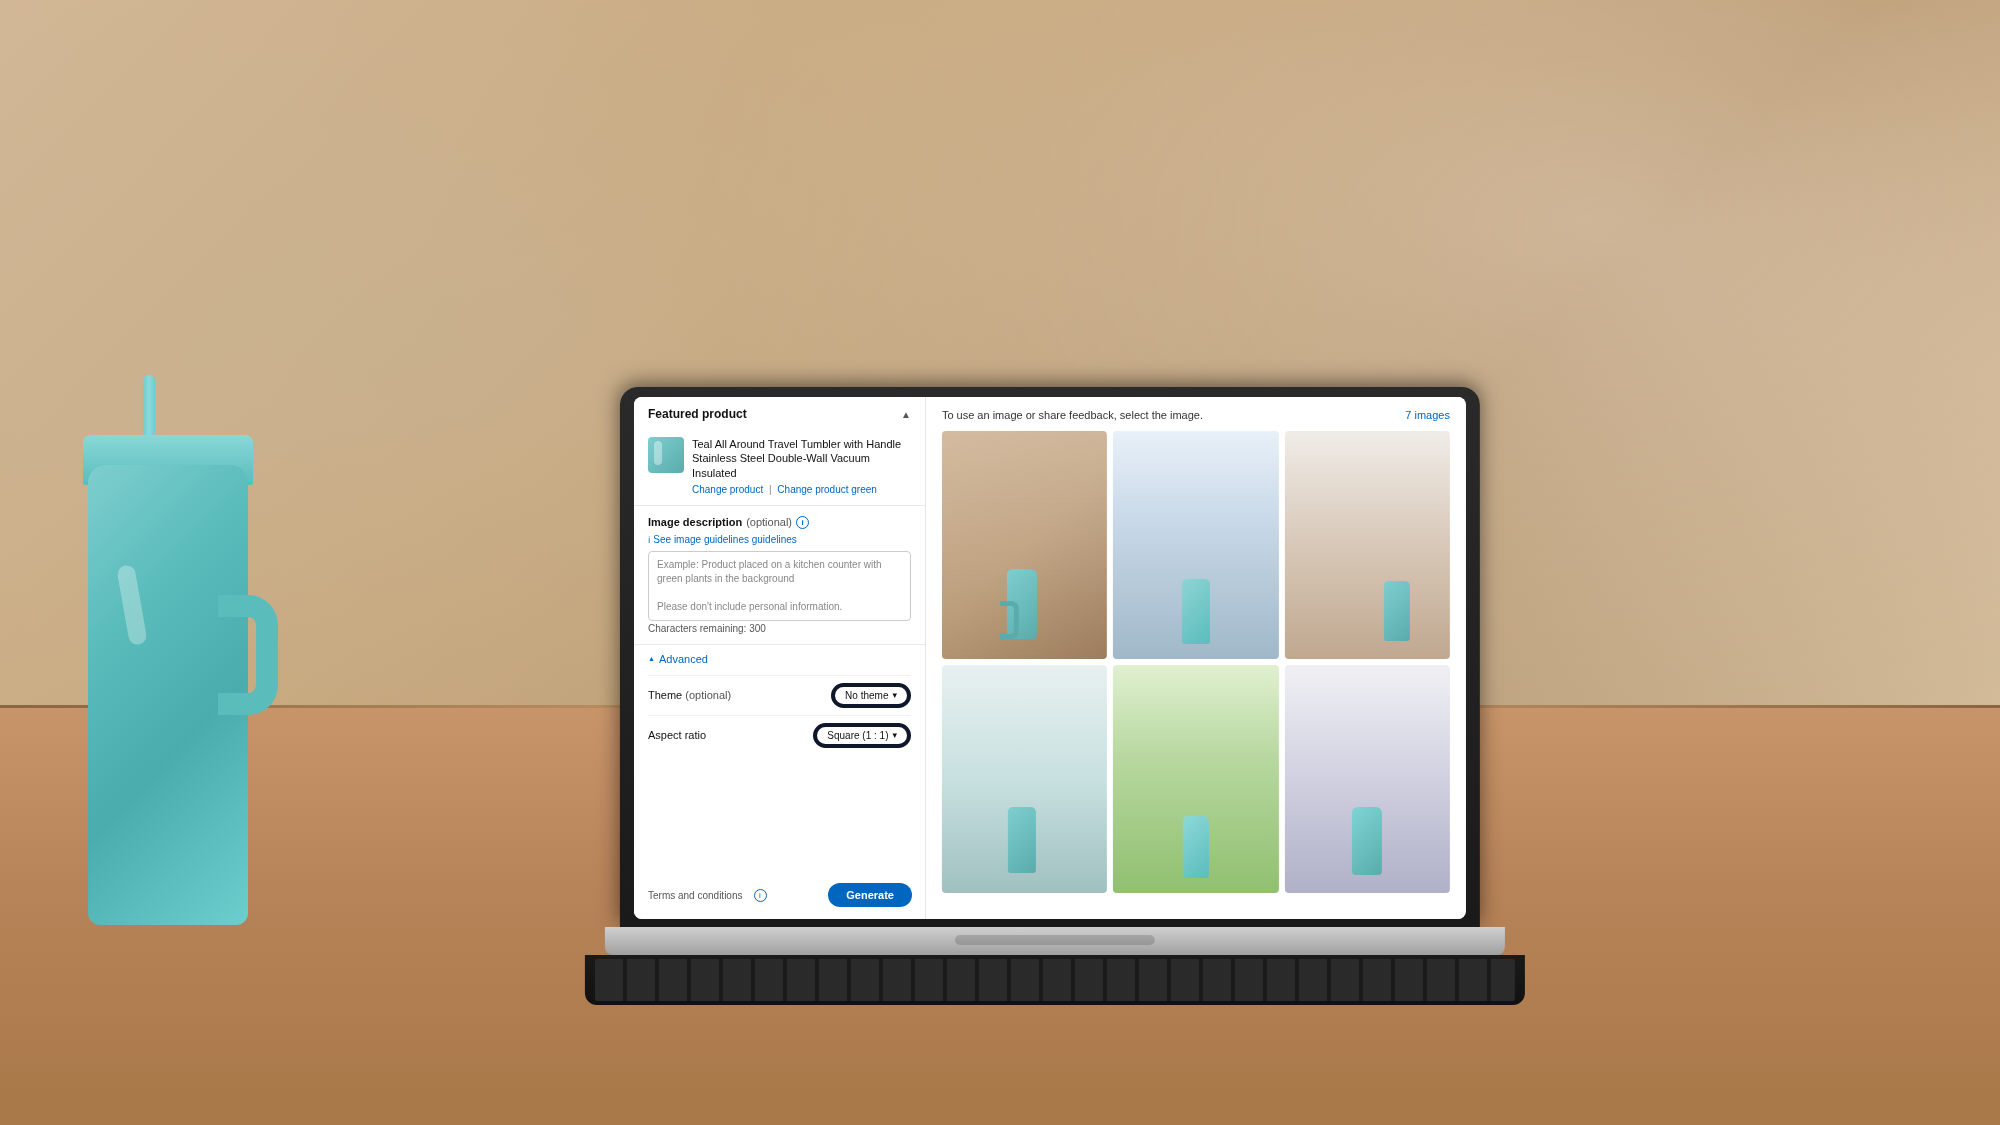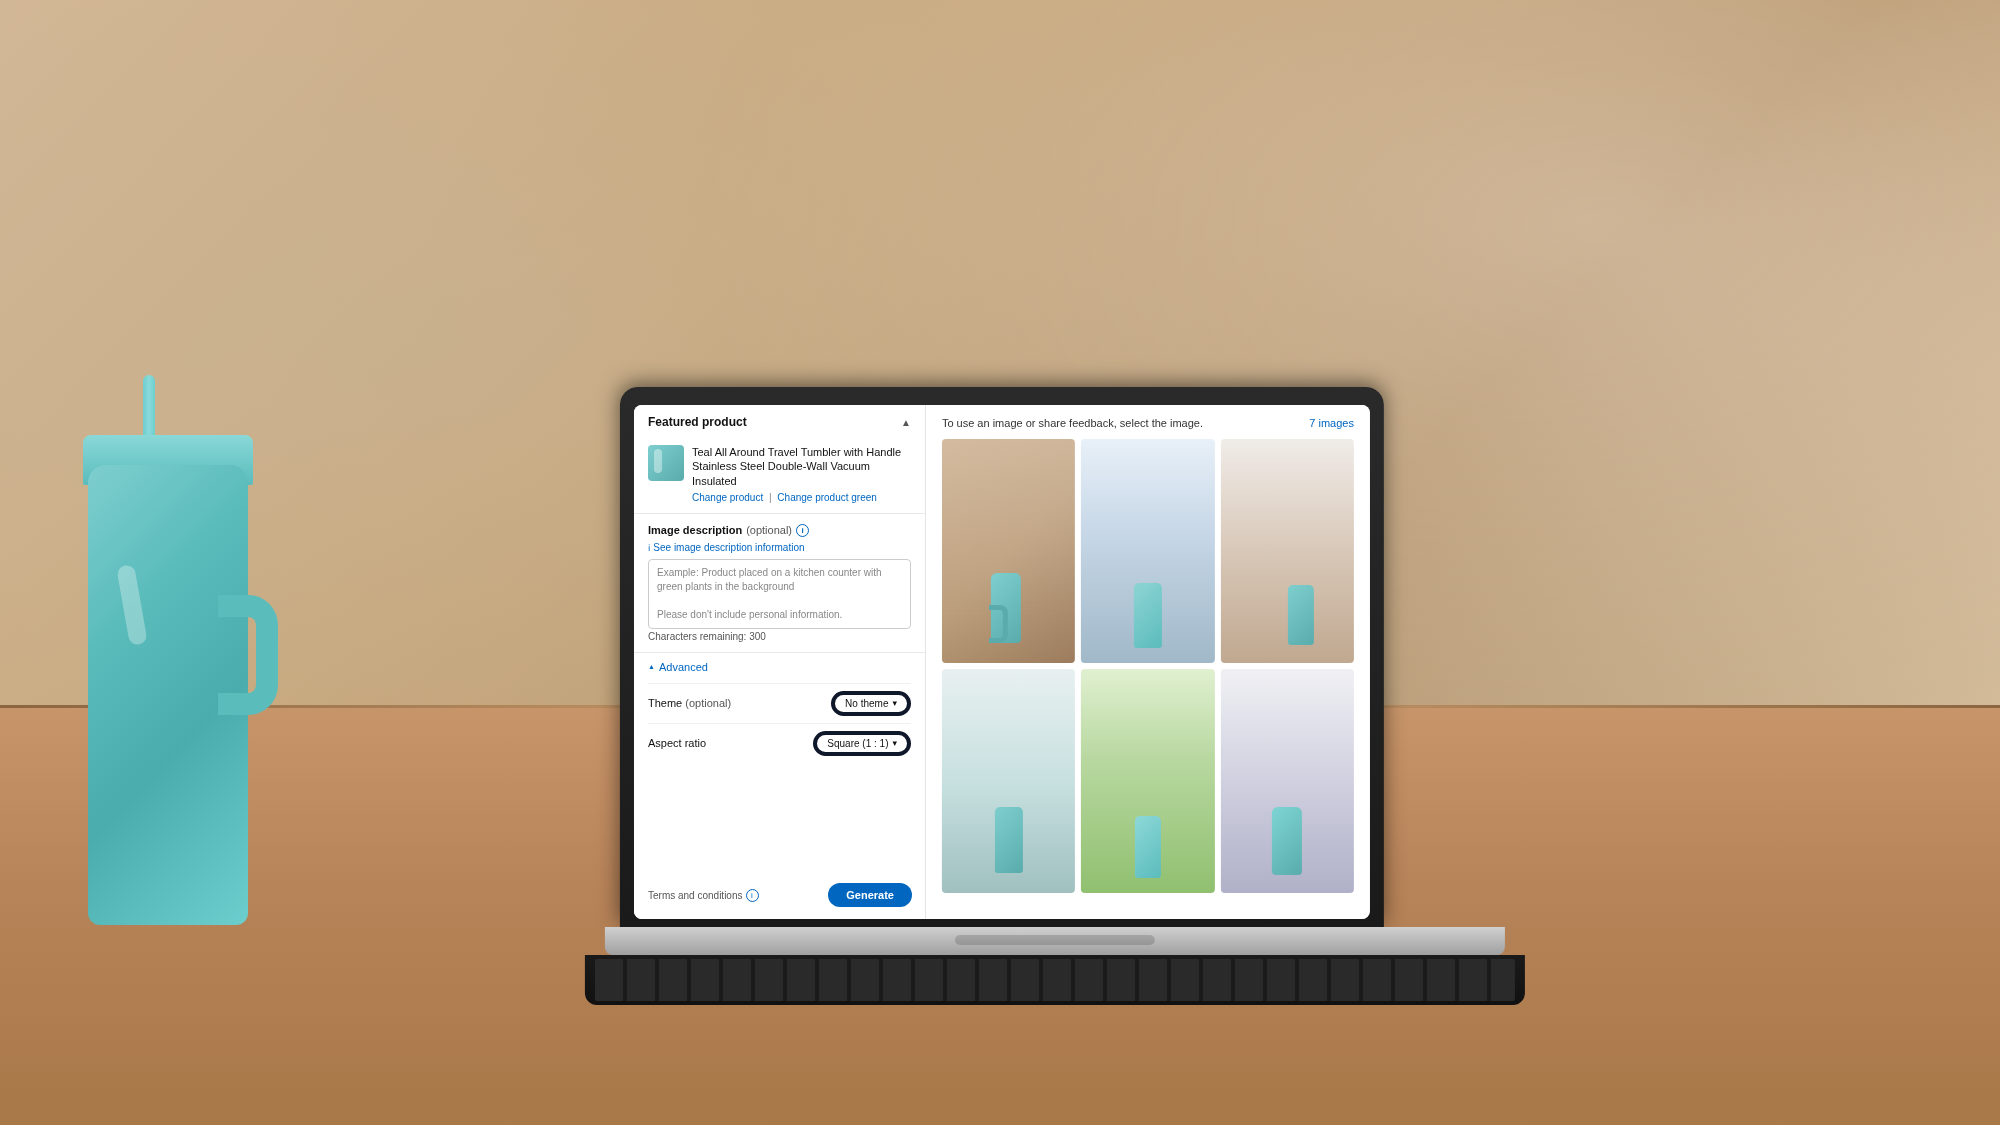--- a/index.html
+++ b/index.html
@@ -109,25 +109,25 @@
 
     
     .laptop {
       position: absolute;
       bottom: 120px;
       left: 50%;
       transform: translateX(-42%);
       z-index: 5;
     }
     .laptop-screen-outer {
-      width: 764px;
+      width: 860px;
       height: 540px;
       background: linear-gradient(180deg, #2a2a2a 0%, #1a1a1a 100%);
       border-radius: 18px 18px 0 0;
-      padding: 18px 14px 8px 14px;
+      padding: 10px 14px 8px 14px;
       box-shadow: 0 -4px 20px rgba(0,0,0,0.5);
       position: relative;
     }
     .laptop-screen-bezel {
       width: 100%;
       height: 100%;
       background: #fff;
       border-radius: 8px;
       overflow: hidden;
       position: relative;
@@ -369,21 +369,21 @@
       position: absolute;
       bottom: 0;
       left: 0;
       width: 292px;
     }
     .terms-link {
       font-size: 10px;
       color: #555;
       display: flex;
       align-items: center;
-      gap: 3px;
+      gap: 11px;
       text-decoration: none;
     }
     .generate-btn {
       background: #0066c0;
       color: #fff;
       border: none;
       border-radius: 12px;
       padding: 6px 18px;
       font-size: 11px;
       font-weight: 600;
@@ -576,21 +576,21 @@
                 </div>
               </div>
             </div>
 
             <div class="image-description-section">
               <div class="field-label">
                 <span>Image description</span>
                 <span class="optional-tag">(optional)</span>
                 <span class="info-icon">i</span>
               </div>
-              <a class="guidelines-link">See image description information</a>
+              <a class="guidelines-link">See image guidelines guidelines</a>
               <textarea class="description-textarea" style="">Example: Product placed on a kitchen counter with green plants in the background
 
 Please don't include personal information.</textarea>
               <div class="char-count">
                 <span>Characters remaining:</span>
                 <span>300</span>
               </div>
             </div>
 
             <div class="advanced-section">

